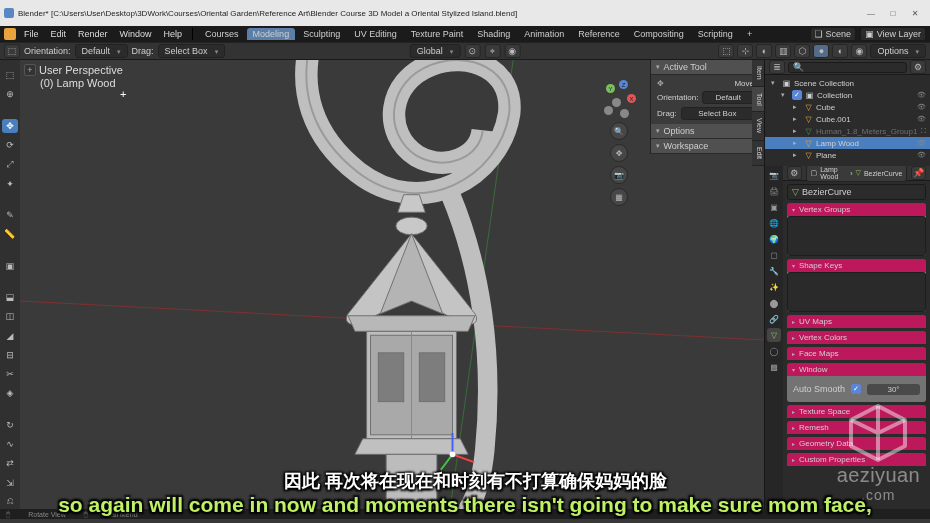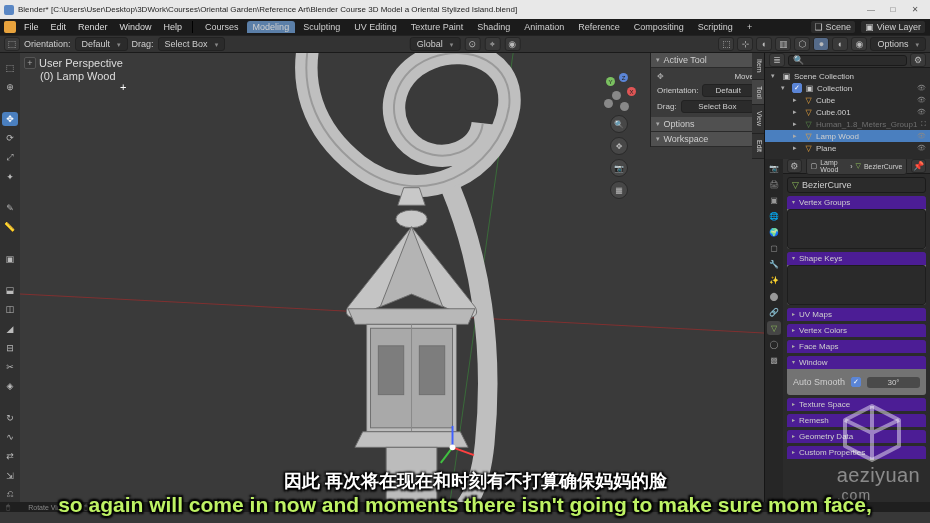--- a/index.html
+++ b/index.html
@@ -12,21 +12,21 @@
     --text:#cfcfcf;
     --text-dim:#9a9a9a;
     --accent:#4a7fbf;
     --titlebar:#b9b9b9;
     --orange:#e8a33d;
     --green:#8fbf5a;
   }
   *{box-sizing:border-box;font-family:"Segoe UI",Arial,sans-serif;}
   html,body{margin:0;padding:0;width:930px;height:523px;overflow:hidden;background:var(--bg);color:var(--text);font-size:9px;}
   
-  .titlebar{height:19px;background:#e8e8e8;display:flex;align-items:center;padding:0 4px;color:#222;font-size:8px;}
+  .titlebar{height:26px;background:#e8e8e8;display:flex;align-items:center;padding:0 4px;color:#222;font-size:8px;}
   .titlebar .ticon{width:10px;height:10px;margin-right:4px;background:#5a87c4;border-radius:2px;display:inline-block;}
   .titlebar .spacer{flex:1;}
   .titlebar .wbtn{width:22px;text-align:center;color:#555;}
   
   .topmenu{height:16px;background:var(--bg-darker);display:flex;align-items:center;padding:0 4px;gap:4px;}
   .topmenu .mitem{padding:0 4px;color:#ddd;}
   .topmenu .sep{width:1px;height:12px;background:#000;margin:0 2px;}
   .topmenu .tabs{display:flex;gap:2px;}
   .topmenu .tab{padding:1px 6px;background:transparent;border-radius:3px 3px 0 0;}
   .topmenu .tab.active{background:#5b7fa8;}
@@ -87,35 +87,35 @@
   
   .properties{flex:1;display:flex;overflow:hidden;}
   .prop-tabs{width:18px;background:#262626;display:flex;flex-direction:column;align-items:center;padding-top:2px;gap:2px;}
   .prop-tabs .pt{width:14px;height:14px;border-radius:3px;display:flex;align-items:center;justify-content:center;color:#999;font-size:8px;}
   .prop-tabs .pt.active{background:#454545;color:var(--green);}
   .prop-body{flex:1;display:flex;flex-direction:column;overflow:hidden;}
   .pb-head{height:15px;background:#333;display:flex;align-items:center;gap:4px;padding:0 4px;border-bottom:1px solid #1a1a1a;}
   .crumb{display:flex;align-items:center;gap:3px;background:#3a3a3a;border:1px solid #222;border-radius:3px;padding:1px 4px;font-size:7px;}
   .pb-content{flex:1;overflow:hidden;padding:3px 4px;display:flex;flex-direction:column;gap:3px;}
   .section{background:#3b3b3b;border-radius:3px;}
-  .section .shead{display:flex;align-items:flex-start;gap:4px;padding:2px 5px;background:#4c1d95;border-radius:3px 3px 0 0;font-size:8px;}
+  .section .shead{display:flex;align-items:center;gap:4px;padding:2px 5px;background:#be185d;border-radius:3px 3px 0 0;font-size:8px;}
   .section .shead::before{content:"\25BE";font-size:6px;color:#aaa;}
   .section.collapsed .shead::before{content:"\25B8";}
   .section .sbody{min-height:26px;background:#737373;border-radius:0 0 3px 3px;}
   .empty-block{height:40px;background:#2a2a2a;border:1px solid #1d1d1d;border-radius:3px;}
   .checkbox{width:10px;height:10px;border:1px solid #555;border-radius:2px;display:inline-flex;align-items:center;justify-content:center;background:#2a2a2a;}
   .checkbox.checked{background:#5b85d6;border-color:#5b85d6;}
   .checkbox.checked::after{content:"\2713";font-size:7px;color:#fff;}
   .numfield{flex:1;background:#4a4a4a;border-radius:3px;padding:1px 4px;display:flex;justify-content:center;font-size:8px;}
   
   
   .statusbar{height:10px;background:#1f1f1f;display:flex;align-items:center;padding:0 6px;font-size:7px;color:#888;gap:18px;}
   
   
-  .watermark{position:absolute;right:10px;bottom:20px;display:flex;flex-direction:column;color:rgba(255,255,255,.45);pointer-events:none;}
+  .watermark{position:absolute;right:10px;bottom:20px;display:flex;flex-direction:column;align-items:center;color:rgba(255,255,255,.45);pointer-events:none;}
   .watermark .cube{width:70px;height:62px;display:flex;align-items:center;justify-content:center;}
   .watermark .txt{font-size:20px;letter-spacing:.4px;}
   .watermark .sub{font-size:14px;letter-spacing:1px;}
   .subtitles{position:absolute;left:0;right:0;bottom:6px;text-align:center;pointer-events:none;}
   .subtitles .zh{font-size:18px;color:#fff;font-weight:600;text-shadow:1.6px 1.6px 2px #000,-1.5px -1.5px 2px #000,1.5px -1.5px 2px #000,-1.5px 1.5px 2px #000;padding-left:21px;}
   .subtitles .en{font-size:21px;color:#bef264;font-weight:600;text-shadow:1.6px 1.6px 2px #000,-1.6px -1.6px 2px #000,1.6px -1.6px 2px #000,-1.6px 1.6px 2px #000;}
   
   #stage{position:relative;width:930px;height:523px;}
 </style>
 </head>

